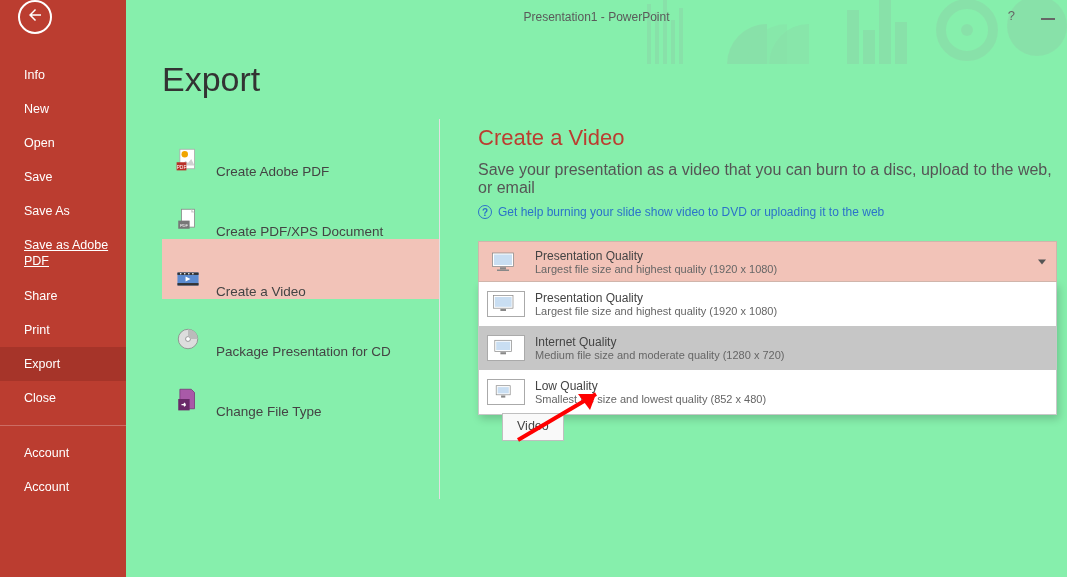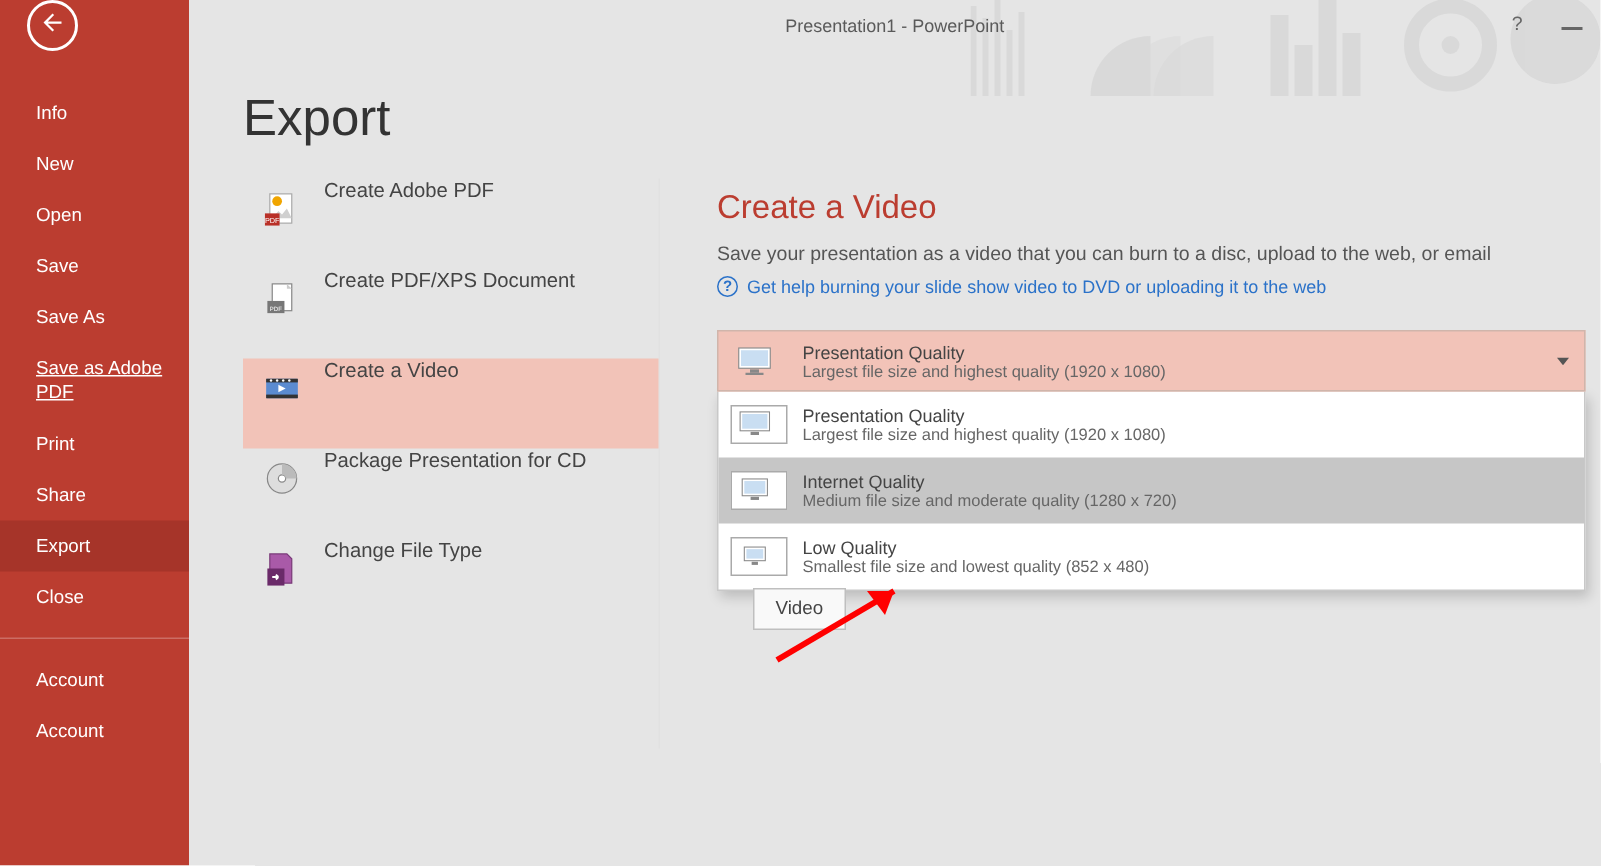--- a/index.html
+++ b/index.html
@@ -10,42 +10,42 @@
   .sidebar { width: 126px; background: #bb3d30; color: #fff; display: flex; flex-direction: column; position: relative; }
   .back-circle { width: 34px; height: 34px; border: 2px solid #fff; border-radius: 50%; margin-left: 18px; display: flex; align-items: center; justify-content: center; cursor: pointer; }
   .back-circle svg { width: 18px; height: 18px; fill: #fff; }
   .nav { margin-top: 24px; display: flex; flex-direction: column; }
   .nav-item { font-size: 12.5px; padding: 10px 0 10px 24px; cursor: pointer; }
   .nav-item.wrap { line-height: 1.25; text-decoration: underline; }
   .nav-item.selected { background: #a63429; }
   .nav-sep { height: 1px; background: rgba(255,255,255,0.25); margin: 10px 0; }
 
   
-  .main { flex: 1; position: relative; background: #e5e5e5; }
+  .main { flex: 1; position: relative; background: #86efac; }
   .titlebar-text { position: absolute; top: 10px; left: 50%; transform: translateX(-50%); font-size: 12px; color: #5a5a5a; }
   .win-ctrls { position: absolute; top: 6px; right: 12px; display: flex; gap: 20px; align-items: center; color: #666; }
   .help-btn { font-size: 13px; padding: 2px 6px; }
   .min-btn { width: 14px; height: 2px; background: #666; margin-top: 6px; }
 
   .bg-deco { position: absolute; top: 0; right: 0; z-index: 0; opacity: 0.15; pointer-events: none; }
 
   .page-content { position: absolute; top: 60px; left: 36px; right: 10px; z-index: 2; }
   .page-title { font-size: 34px; font-weight: 300; color: #333; margin-bottom: 20px; }
 
   .two-col { display: flex; }
   .cat-col { width: 278px; border-right: 1px solid #e1e1e1; min-height: 380px; }
-  .cat-item { display: flex; align-items: flex-start; height: 60px; padding-left: 6px; cursor: pointer; }
+  .cat-item { display: flex; align-items: flex-end; height: 60px; padding-left: 6px; cursor: pointer; }
   .cat-item.selected { background: #f2c3b8; }
   .cat-icon { width: 40px; height: 40px; display: flex; align-items: center; justify-content: center; }
   .cat-icon svg { width: 26px; height: 26px; }
   .cat-label { font-size: 13.5px; color: #444; margin-left: 8px; }
 
   .detail-col { flex: 1; padding-left: 38px; padding-top: 6px; }
   .detail-title { font-size: 22px; font-weight: 400; color: #bb3d30; margin-bottom: 10px; }
-  .detail-sub { font-size: 13px; color: #555; margin-bottom: 8px; }
+  .detail-sub { font-size: 16px; color: #555; margin-bottom: 8px; }
   .bullets { margin-bottom: 8px; }
   .bullet { font-size: 12px; color: #555; padding: 3px 0; padding-left: 22px; position: relative; }
   .bullet::before { content: ""; position: absolute; left: 4px; top: 7px; width: 6px; height: 6px; background: #b0b0b0; }
   .help-link { display: flex; align-items: center; font-size: 12px; margin-bottom: 22px; }
   .help-link .q-icon { width: 14px; height: 14px; border: 1.5px solid #2b72c9; border-radius: 50%; display: flex; align-items: center; justify-content: center; color: #2b72c9; font-size: 10px; margin-right: 6px; font-weight: bold; }
   .help-link a { color: #2b72c9; text-decoration: none; cursor: pointer; }
 
   .combo-main { border: 1px solid #d0b5ab; background: #f2c3b8; display: flex; align-items: center; height: 41px; padding: 0 8px; position: relative; cursor: pointer; }
   .combo-caret { position: absolute; right: 10px; top: 50%; transform: translateY(-50%); width: 0; height: 0; border-left: 4px solid transparent; border-right: 4px solid transparent; border-top: 5px solid #555; }
   .combo-ic { width: 38px; height: 26px; display: flex; align-items: center; justify-content: center; }
@@ -80,22 +80,22 @@
           </svg>
       </span>
     </div>
     <div class="nav">
       <div class="nav-item">Info</div>
       <div class="nav-item">New</div>
       <div class="nav-item">Open</div>
       <div class="nav-item">Save</div>
       <div class="nav-item">Save As</div>
       <div class="nav-item wrap">Save as Adobe PDF</div>
+      <div class="nav-item">Share</div>
       <div class="nav-item">Print</div>
-      <div class="nav-item">Share</div>
       <div class="nav-item selected">Export</div>
       <div class="nav-item">Close</div>
       <div class="nav-sep"></div>
       <div class="nav-item">Account</div>
       <div class="nav-item">Account</div>
     </div>
   </div>
 
   <div class="main">
 

